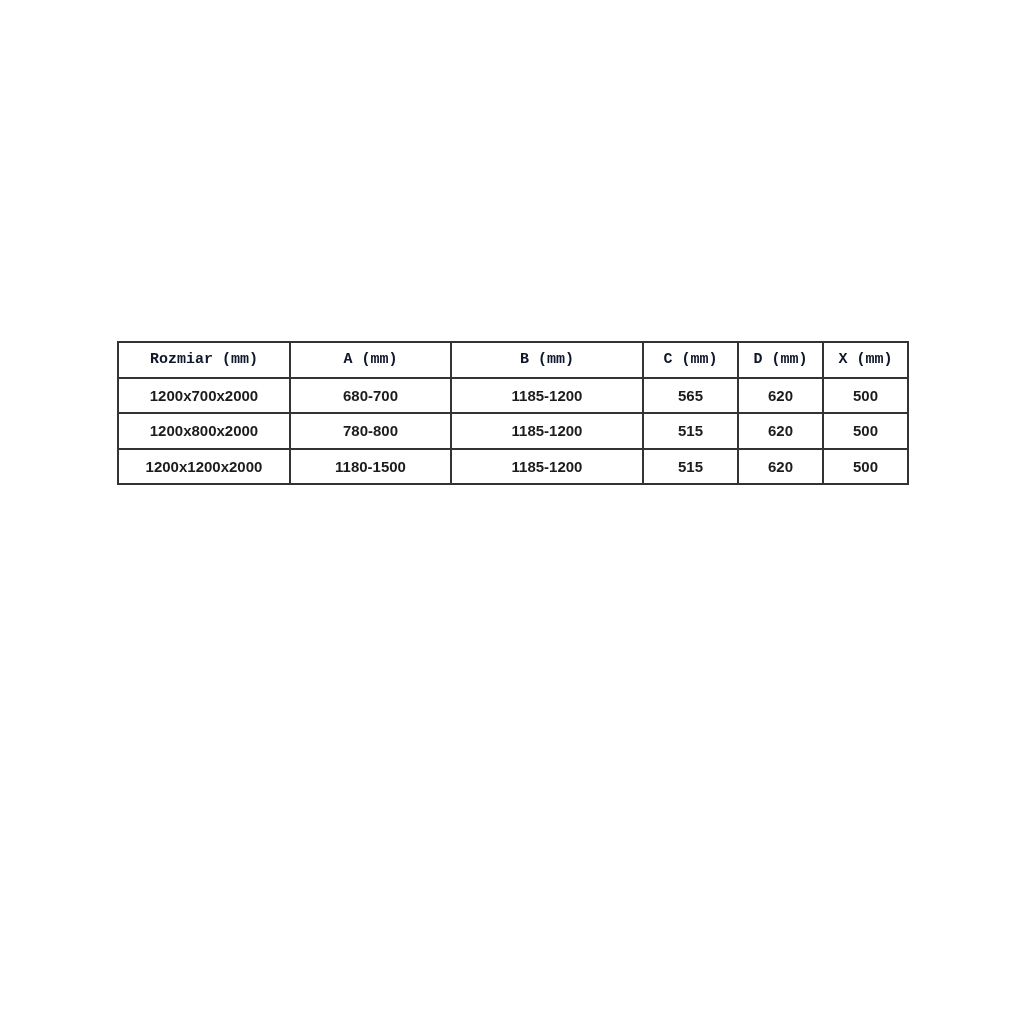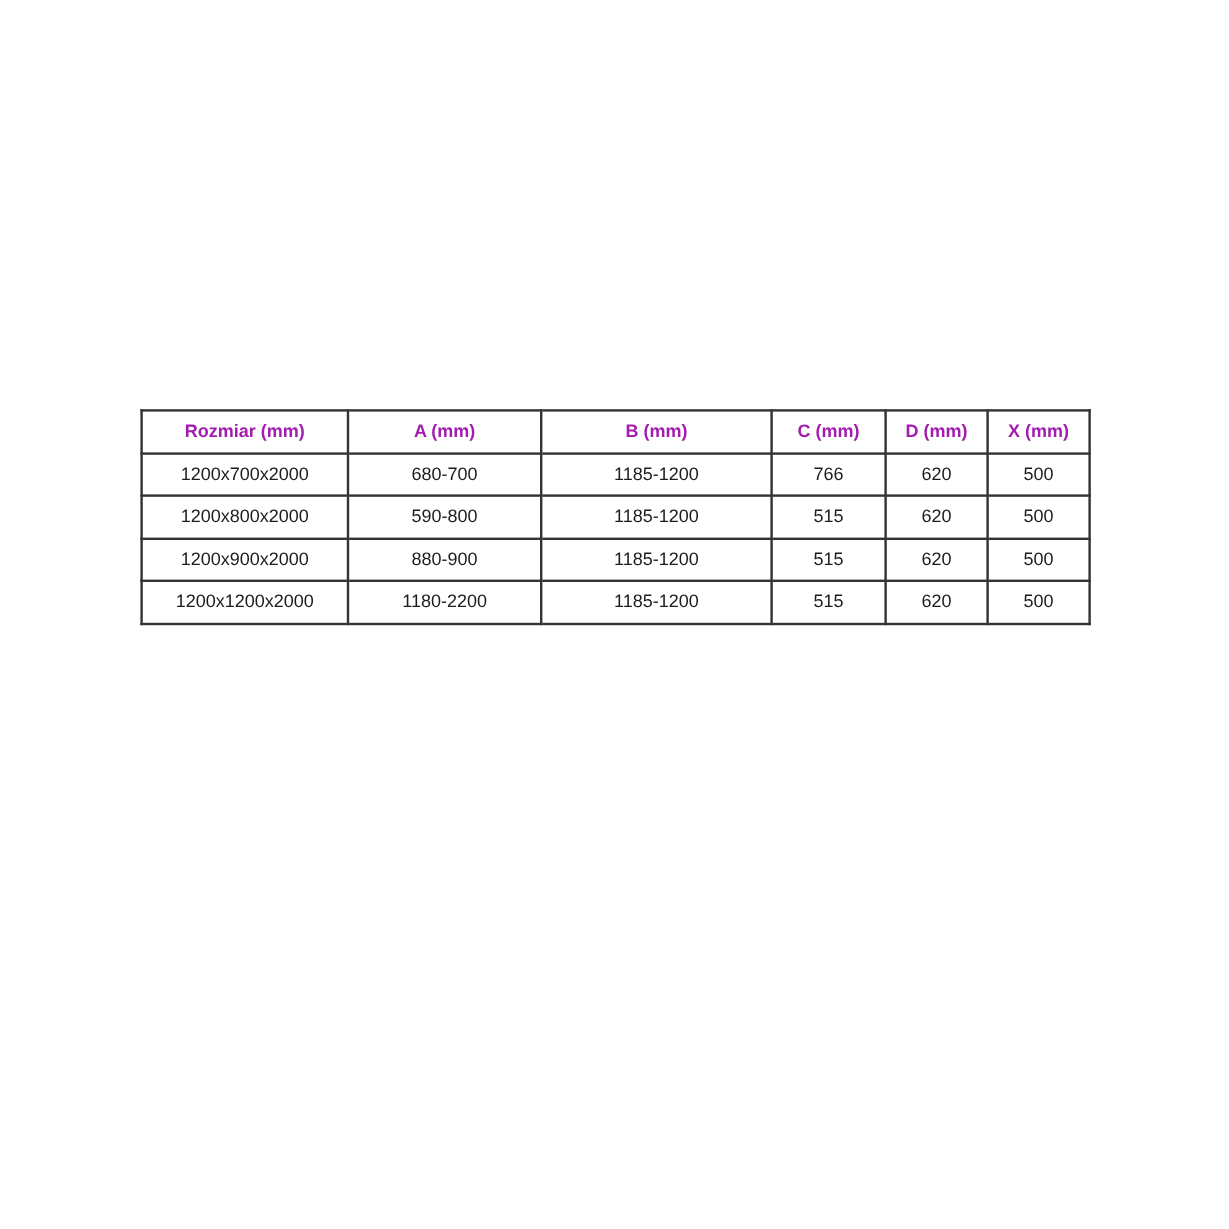--- a/index.html
+++ b/index.html
@@ -31,24 +31,25 @@
     border: 2px solid #333333;
     text-align: center;
     vertical-align: middle;
     height: 33.5px;
     padding: 0 4px;
     white-space: nowrap;
     overflow: hidden;
   }
   .spec-table th {
     font-weight: bold;
-    color: #a21caf;
+    color: #0f172a;
+    font-family: Liberation Mono, monospace;
   }
   .spec-table td {
-    font-weight: normal;
+    font-weight: bold;
   }
   col.c1 { width: 172px; }
   col.c2 { width: 161px; }
   col.c3 { width: 192px; }
   col.c4 { width: 95px; }
   col.c5 { width: 85px; }
   col.c6 { width: 85px; }
 </style>
 </head>
 <body>
@@ -71,43 +72,35 @@
           <th>C (mm)</th>
           <th>D (mm)</th>
           <th>X (mm)</th>
         </tr>
     </thead>
     <tbody>
         <tr>
           <td>1200x700x2000</td>
           <td>680-700</td>
           <td>1185-1200</td>
-          <td>766</td>
+          <td>565</td>
           <td>620</td>
           <td>500</td>
         </tr>
         <tr>
           <td>1200x800x2000</td>
-          <td>590-800</td>
-          <td>1185-1200</td>
-          <td>515</td>
-          <td>620</td>
-          <td>500</td>
-        </tr>
-        <tr>
-          <td>1200x900x2000</td>
-          <td>880-900</td>
+          <td>780-800</td>
           <td>1185-1200</td>
           <td>515</td>
           <td>620</td>
           <td>500</td>
         </tr>
         <tr>
           <td>1200x1200x2000</td>
-          <td>1180-2200</td>
+          <td>1180-1500</td>
           <td>1185-1200</td>
           <td>515</td>
           <td>620</td>
           <td>500</td>
         </tr>
       </tbody>
   </table>
 </div>
 
 </body></html>

